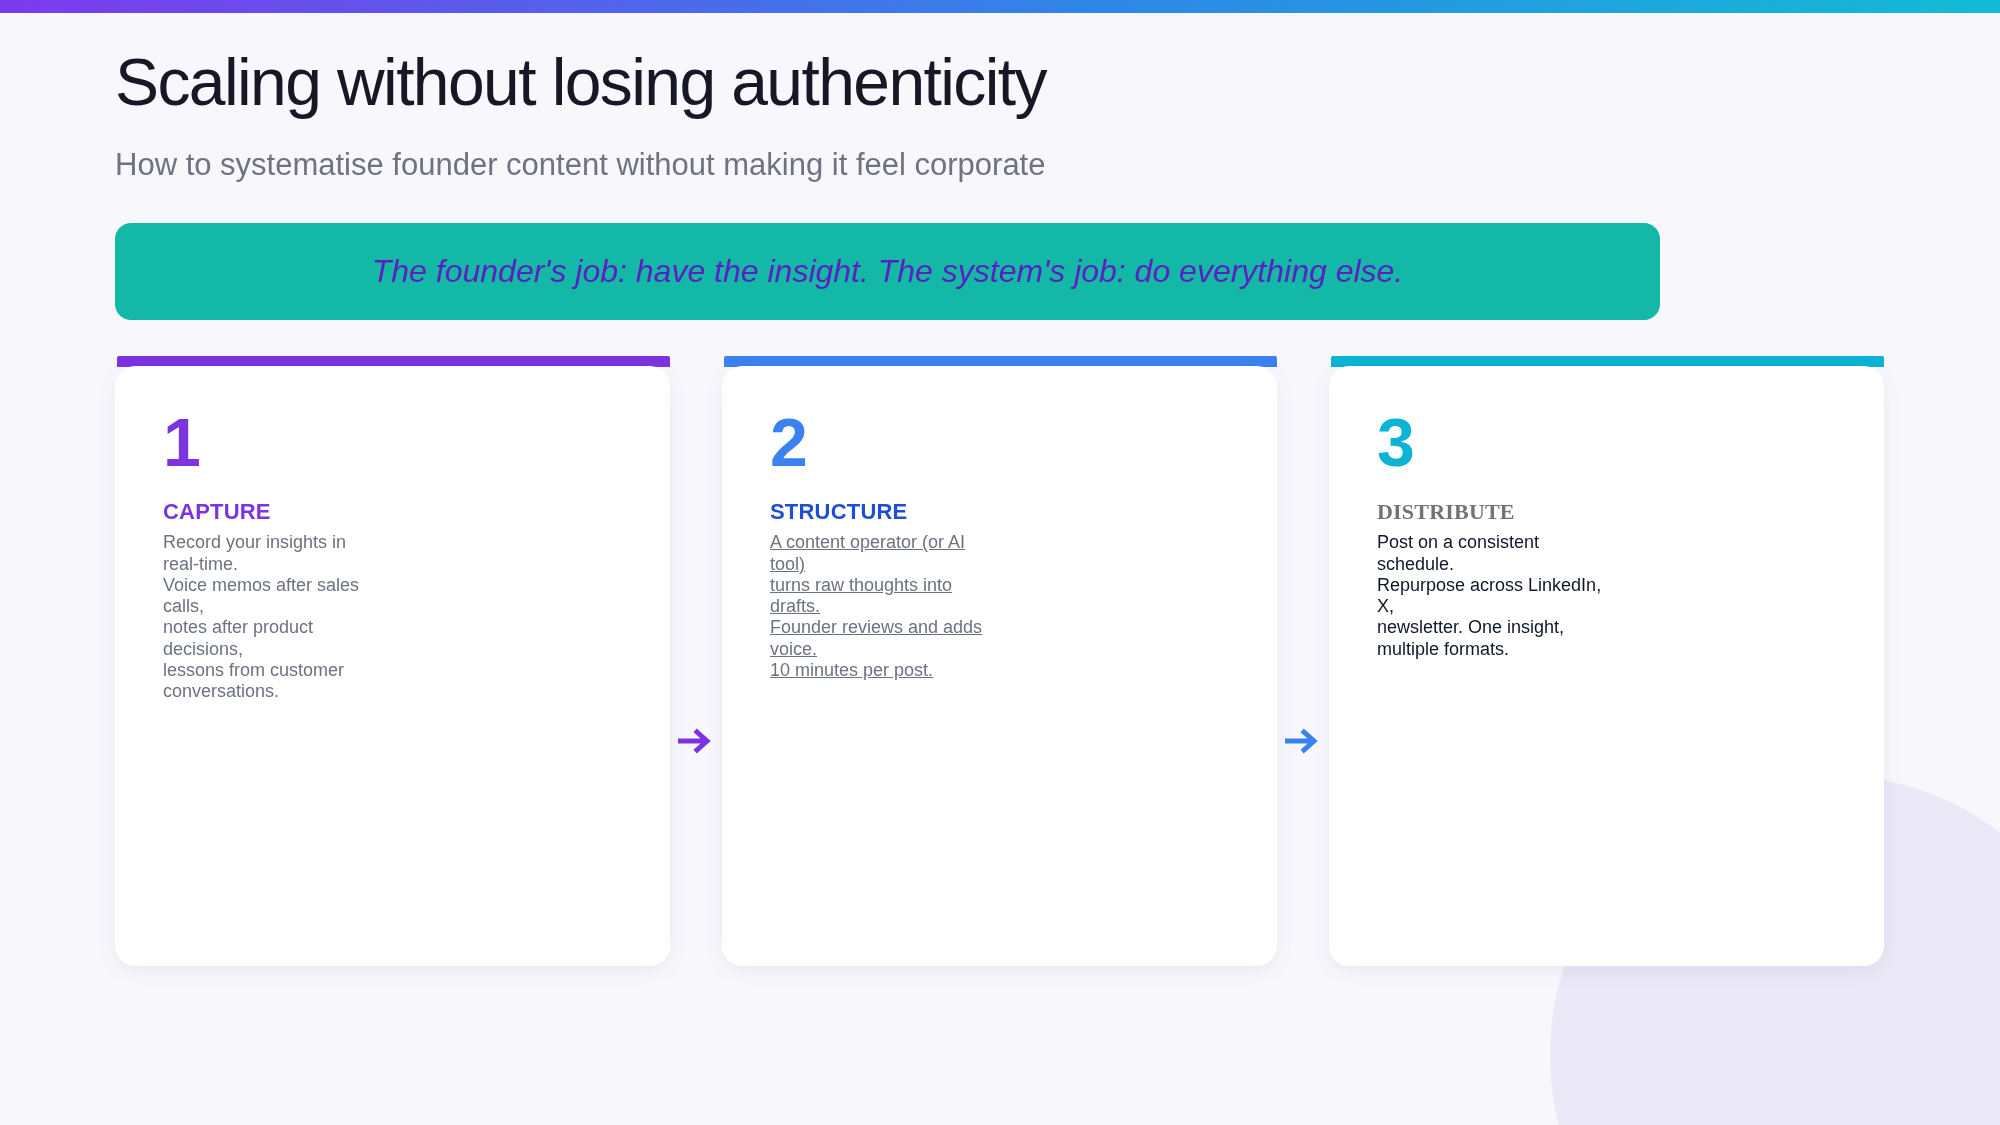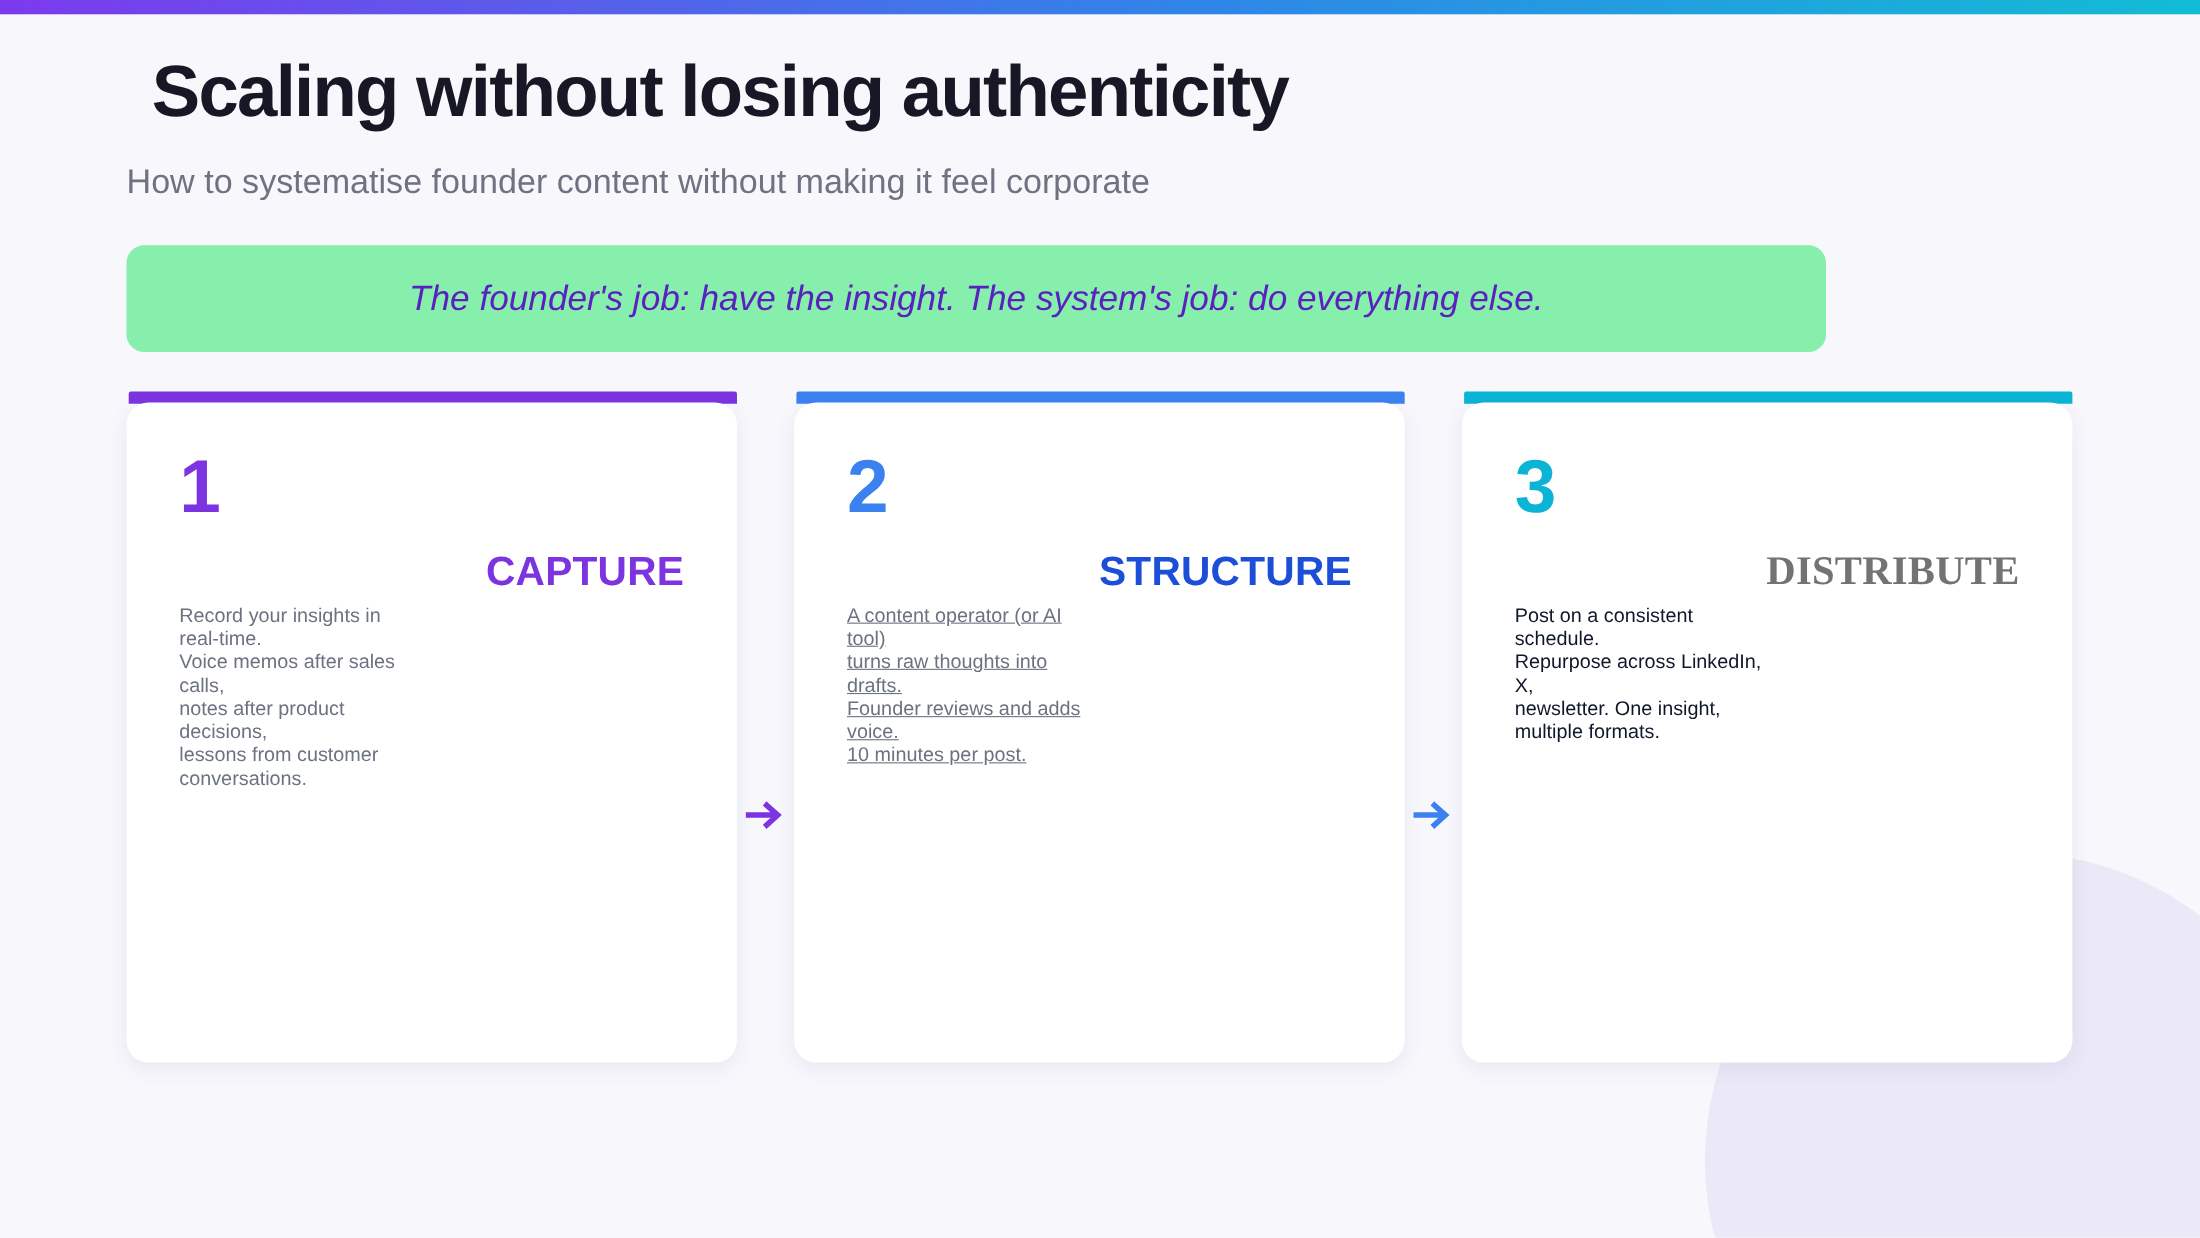--- a/index.html
+++ b/index.html
@@ -41,25 +41,24 @@
   
   .page {
     position: relative;
     z-index: 2;
     padding: 0 115px;
   }
 
   .page-title {
     margin-top: 46px;
     font-size: 66px;
-    font-weight: 700;
+    font-weight: 400;
     letter-spacing: -1.6px;
     color: #171726;
     line-height: 1.12;
-    margin-left: 23px;
   }
 
   .page-subtitle {
     margin-top: 26px;
     font-size: 31px;
     font-weight: 400;
     color: #6F7280;
     line-height: 1.25;
   }
 
@@ -114,25 +113,24 @@
 
   .step-number {
     font-size: 68px;
     font-weight: 700;
     line-height: 0.95;
     letter-spacing: -1px;
   }
 
   .step-label {
     margin-top: 26px;
-    font-size: 37px;
+    font-size: 22px;
     font-weight: 700;
     letter-spacing: 0.2px;
     line-height: 1.1;
-    text-align: right;
   }
 
   .step-body {
     margin-top: 8px;
     font-size: 18px;
     font-weight: 400;
     color: #6B7280;
     line-height: 1.18;
     white-space: pre-line;
   }
@@ -154,21 +152,21 @@
 
 <div class="bg-blob" style="background: rgb(235, 233, 247);"></div>
 <div class="top-gradient" style="background: linear-gradient(90deg, rgb(124, 58, 237) 0%, rgb(47, 134, 232) 55%, rgb(18, 188, 212) 100%);"></div>
 
 <div class="page">
 
   <h1 class="page-title" style="color: rgb(23, 23, 38);">Scaling without losing authenticity</h1>
 
   <p class="page-subtitle" style="color: rgb(111, 114, 128);">How to systematise founder content without making it feel corporate</p>
 
-  <div class="quote-banner" style="background: #86efac;">
+  <div class="quote-banner" style="background: #14b8a6;">
     <span class="quote-text" style="color: rgb(91, 33, 192);">The founder's job: have the insight. The system's job: do everything else.</span>
   </div>
 
   <div class="steps-row">
 
     <div class="step-col">
       <div class="accent-bar" id="accent-0" style="background: rgb(124, 52, 224);"></div>
       <div class="card">
         <div class="step-number" id="num-0" style="color: rgb(124, 52, 224);">1</div>
         <div class="step-label" id="label-0" style="color: rgb(124, 52, 224);">CAPTURE</div>

